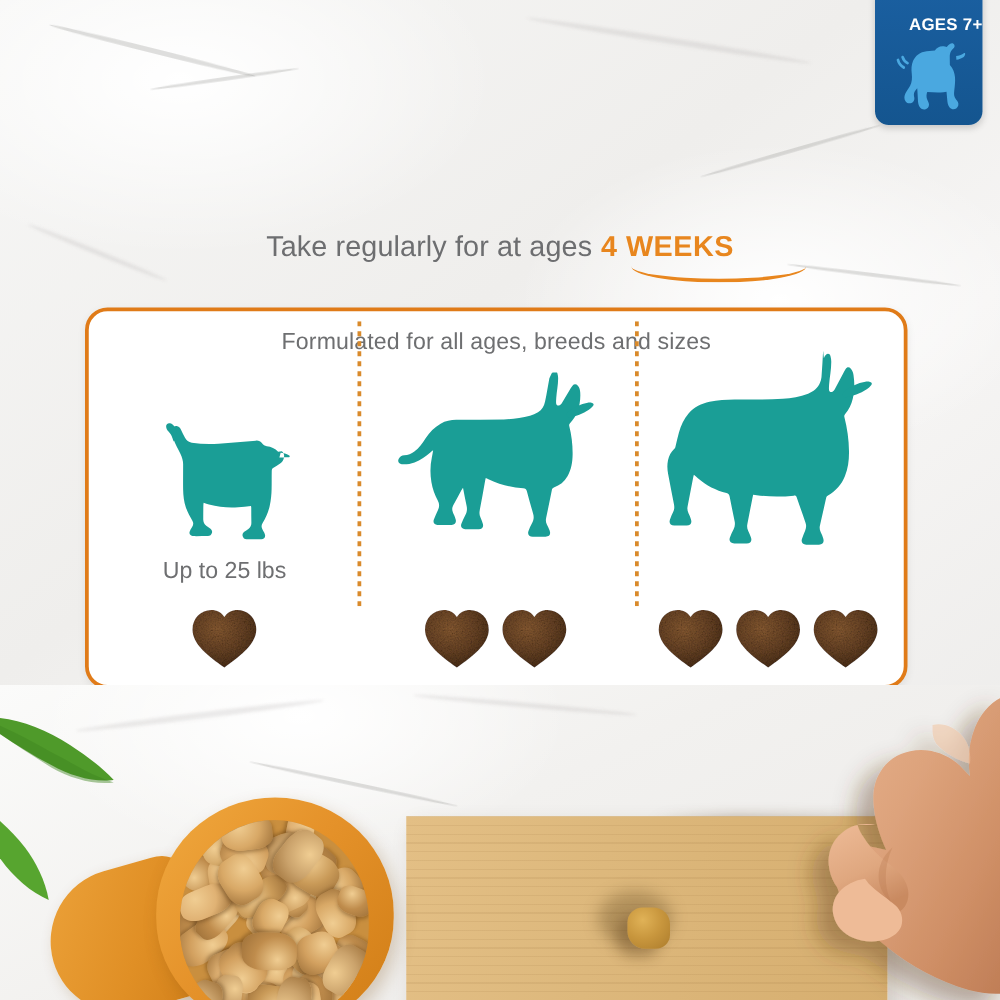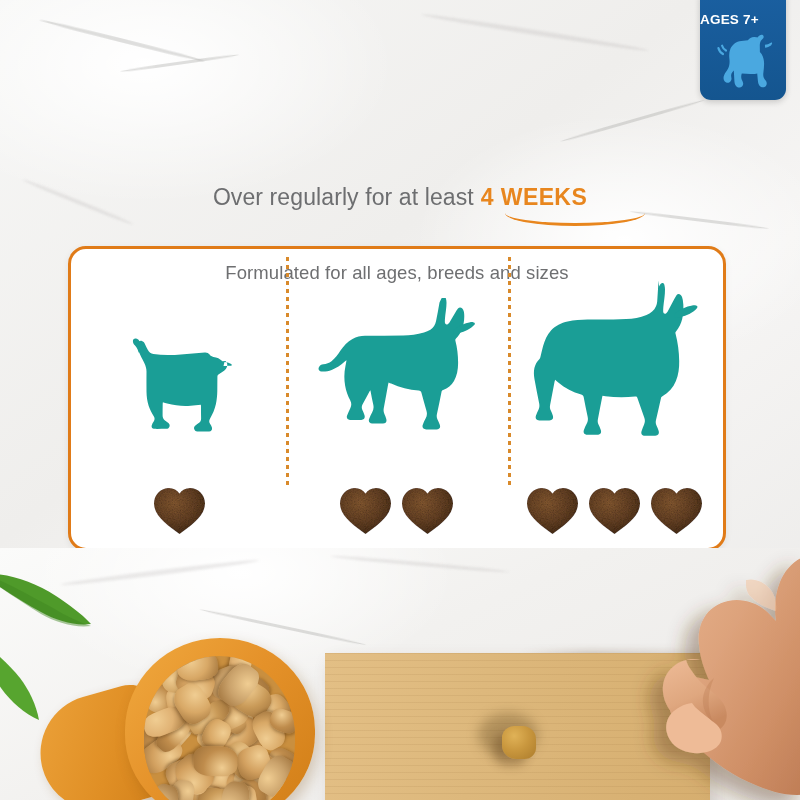--- a/index.html
+++ b/index.html
@@ -49,21 +49,21 @@
 
   
   .badge{
     position:absolute;left:700px;top:-6px;width:86px;height:106px;
     background:linear-gradient(180deg,#1a5fa0 0%,#14558f 100%);
     border-radius:0 0 11px 11px;
     box-shadow:0 2px 6px rgba(0,0,0,.18);
     overflow:hidden;
   }
   .badge .btxt{
-    position:absolute;left:0;right:0;top:18px;text-align:left;
+    position:absolute;left:0;right:0;top:18px;text-align:right;
     color:#ffffff;font-size:13.5px;font-weight:bold;letter-spacing:.2px;
   }
   .badge .bdog{position:absolute;left:14px;top:38px;width:62px;height:58px;}
 
   
   .card{
     position:absolute;left:68px;top:246px;width:658px;height:305px;
     background:#ffffff;border:3px solid #e07b18;border-radius:18px;
     box-sizing:border-box;
     box-shadow:0 2px 7px rgba(0,0,0,.07);
@@ -168,21 +168,21 @@
       <path fill="#4aa8e0" d="M57 13.5c-1.9 1-3.8 2-5.9 2.3l-.2-3c2.1-.2 4.1-1 5.9-2.1.5-.3 1-.4 1.3.1.3.6-.5 2.1-1.1 2.7z"></path>
       <g fill="none" stroke="#4aa8e0" stroke-width="2.2" stroke-linecap="round">
         <path d="M9 22c-2.3-1.3-4-3.5-4.6-6"></path>
         <path d="M12 18.5c-1.9-1-3.3-2.8-3.9-4.8"></path>
       </g>
     </svg>
   </div>
 
   <div class="tagline-wrap">
     <span class="tagline">
-      <span>Over regularly for at least</span><span class="hl">4 WEEKS</span>
+      <span>Take regularly for at ages</span><span class="hl">4 WEEKS</span>
     </span>
   </div>
   <div class="swoosh">
       <i></i>
     </div>
 
   <div class="card">
     <div class="card-title">Formulated for all ages, breeds and sizes</div>
 
     <div class="divider" style="left:215px;"></div>
@@ -190,20 +190,21 @@
 
     <div class="cols">
 
       <div class="col">
         <div class="dog-slot">
           <svg width="132" height="100" viewBox="0 0 132 100">
             <path fill="#1a9e96" d="M108.5 23.3c-2.4-2.6-5.6-4.1-9.1-4.4-1.6-.2-2.9-1-3.8-2.3-1.1-1.5-2.9-2.3-4.8-2.1-10 .8-19.9 1.8-29.9 2.4-7.2.4-14.4.3-21.5-.8-2.5-.4-4.3-1.9-5.5-4.1-1.1-2-2.1-4.1-3.1-6.2-.6-1.3-1.5-2.4-2.9-2.8-2-.6-3.9.7-4.2 2.7-.4 2.6.1 5.1 1 7.5 1.5 4.1 3.7 7.8 5.6 11.7 1.3 2.7 2.2 5.5 2.2 8.5 0 6.7-.1 13.4 0 20.1.1 4.9.6 9.7 2.2 14.4 1.3 3.8 3.2 7.2 5.2 10.6 1 1.7.9 3.4-.2 5-.8 1.2-1.6 2.5-2 3.9-.5 1.8.5 3.2 2.3 3.4 1 .1 2 .1 3 .1 3.1 0 6.2 0 9.3-.1 1.7 0 2.9-1 3.3-2.6.3-1.3-.2-2.4-1.2-3.2-1.1-.9-2.3-1.6-3.4-2.5-1.6-1.2-2.4-2.9-2.4-4.9 0-3.9 0-7.8.1-11.7 0-.5.1-1 .2-1.7 1.5.5 2.9 1 4.3 1.4 7.7 2.1 15.5 2.7 23.4 2.2 3.4-.2 6.8-.7 10.2-1.1.1.6.2 1 .2 1.4 0 4.1 0 8.2.1 12.3 0 2-.8 3.5-2.4 4.7-1.1.8-2.3 1.5-3.3 2.3-1.1.8-1.6 2-1.3 3.4.4 1.6 1.5 2.6 3.2 2.6 3.9.1 7.9.1 11.8 0 2.1 0 3.4-1.7 2.9-3.7-.3-1.3-1.1-2.5-1.8-3.7-1.2-1.9-1.3-3.7-.1-5.6 2.6-4.3 4.6-8.9 5.7-13.8 1-4.5 1.4-9 1.5-13.6.1-4.7 0-9.5.1-14.2 0-1.2.4-2 1.4-2.6 1.8-1.1 3.5-2.3 5.3-3.5 1.5-1.1 2.6-2.5 3-4.4.5-2.3.1-3.9-1.6-5.4zm8.8 4.5c-2.6.1-5.2.1-7.8.1.3-1.3.7-2.5 1-3.8 2.4.2 4.6.7 6.6 2 .9.6.9 1 .2 1.7z"></path>
             <path fill="#1a9e96" d="M27.8 9.3c-.4-2.4-1.2-4.6-2.6-6.6-.8-1.1-1.9-1.9-3.3-2.1-1.7-.3-3.1.9-3 2.6.1 1.6.8 2.9 1.9 4 1.5 1.5 2.5 3.3 3.2 5.3.3.9.6 1.7 1 2.6 1.3-1.8 1.9-3.7 2.8-5.8z"></path>
           </svg>
         </div>
+        <div class="size-label">Up to 25 lbs</div>
         <div class="kibble-row">
           <svg class="kib" viewBox="0 0 57 54">
             <defs>
               <radialGradient id="kg1" cx="40%" cy="32%" r="72%">
                 <stop offset="0%" stop-color="#8a5c33"></stop>
                   <stop offset="55%" stop-color="#6b4526"></stop>
                   <stop offset="100%" stop-color="#4a2e17"></stop>
               </radialGradient>
               <filter id="kt1" x="-10%" y="-10%" width="120%" height="120%">
                 <feTurbulence type="fractalNoise" baseFrequency="0.85" numOctaves="4" seed="7" result="n"></feTurbulence>

